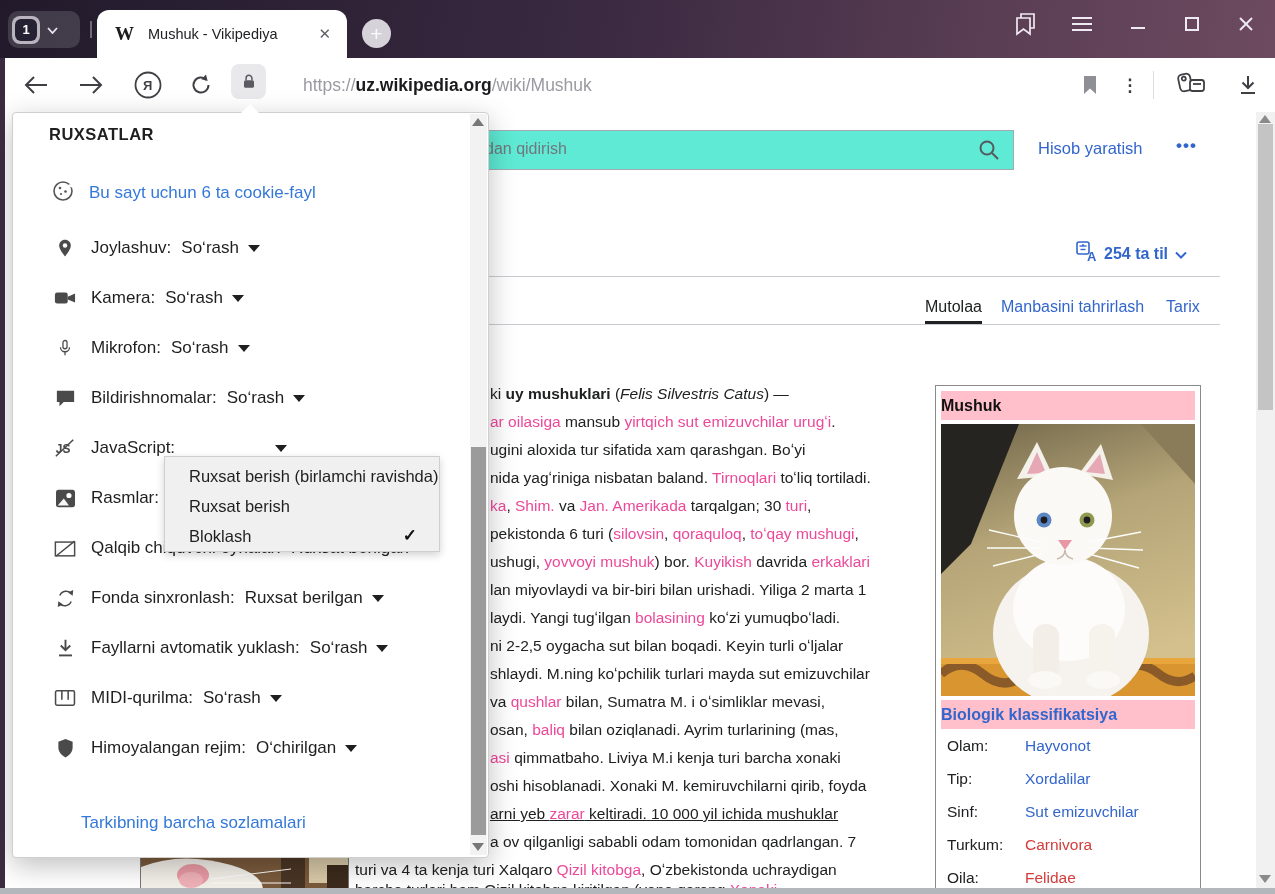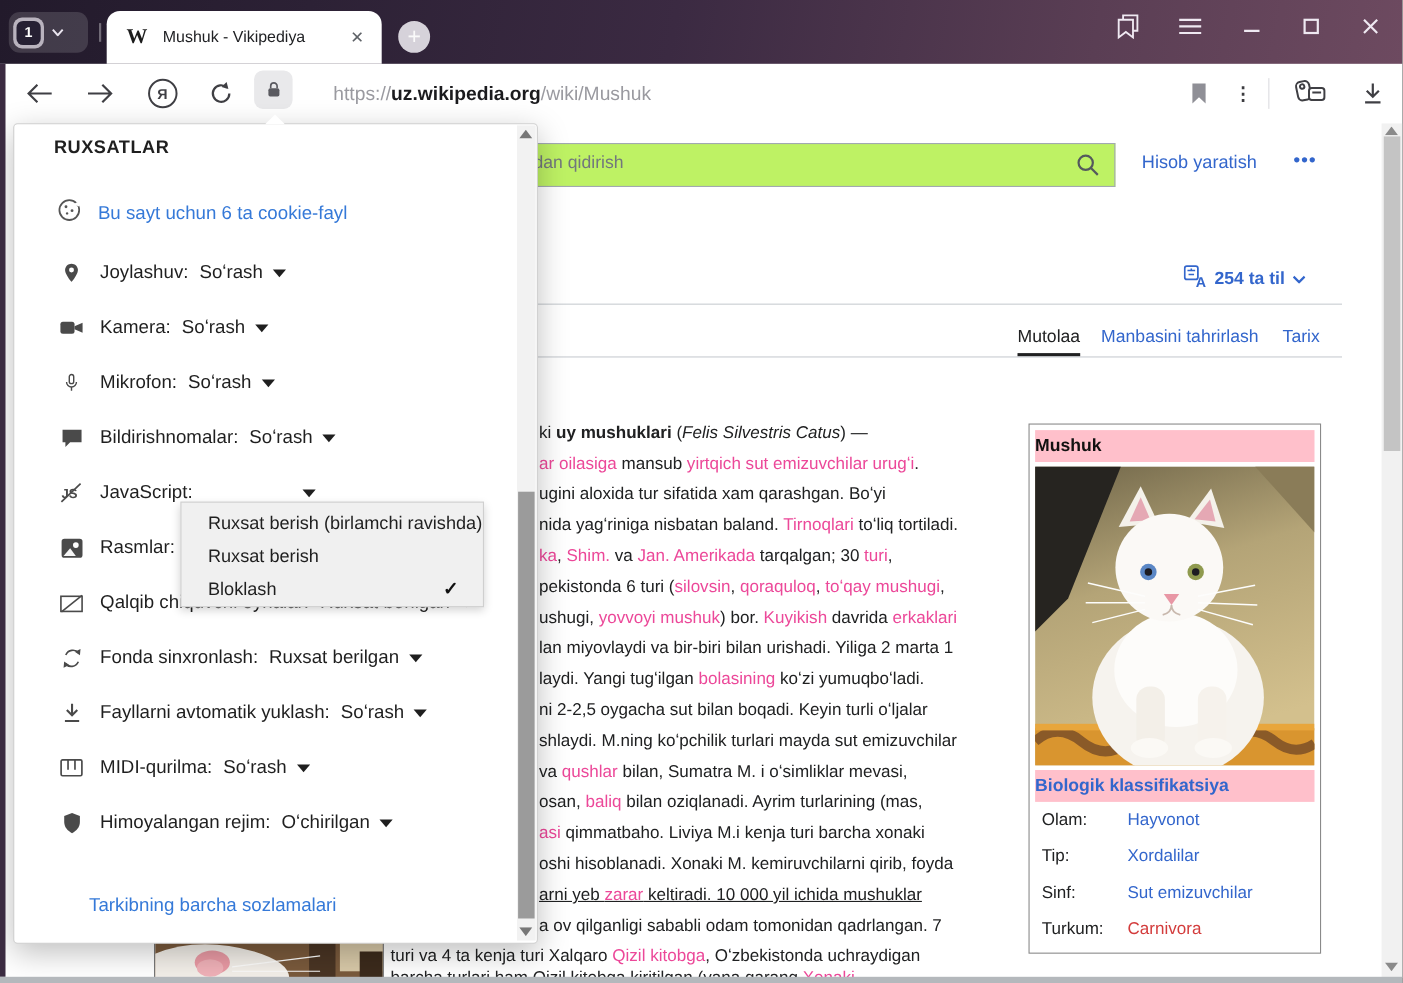--- a/index.html
+++ b/index.html
@@ -31,21 +31,21 @@
   .tico{position:absolute;top:0;height:54px;display:flex;align-items:center;justify-content:center;}
   .lockchip{position:absolute;left:231px;top:6px;width:35px;height:35px;border-radius:8px;background:#e9e9eb;
     display:flex;align-items:center;justify-content:center;}
   .urlbox{position:absolute;left:283px;top:0;height:54px;display:flex;align-items:center;font-size:17.5px;white-space:nowrap;margin-left:20px;}
   .url-dim{color:#9a9aa0;}
   .url-host{color:#1b1b1e;font-weight:bold;}
   .tdivider{position:absolute;left:1153px;top:13px;width:1px;height:28px;background:#dcdce0;}
 
   
   .content{position:absolute;left:0;top:112px;width:1275px;height:777px;background:#fff;overflow:hidden;}
-  .searchbox{position:absolute;left:420px;top:18px;width:592px;height:38px;border:1px solid #a2a9b1;background:#bef264;}
+  .searchbox{position:absolute;left:420px;top:18px;width:592px;height:38px;border:1px solid #a2a9b1;background:#5eead4;}
   .search-ph{position:absolute;left:64px;top:9px;font-size:16px;color:#72777d;}
   .mag{position:absolute;right:12px;top:7px;}
   .acct{position:absolute;left:1038px;top:27px;font-size:16.5px;color:#3366cc;}
   .moredots{position:absolute;left:1176px;top:24px;font-size:17px;color:#3366cc;font-weight:bold;letter-spacing:1px;}
   .langbar{position:absolute;left:1076px;top:129px;display:flex;align-items:center;color:#3366cc;}
   .langtxt{font-size:16px;font-weight:bold;margin-left:6px;}
   .rule{position:absolute;left:360px;width:860px;height:1px;background:#c8ccd1;}
   .wtab{position:absolute;top:186px;font-size:16px;white-space:nowrap;}
   .wtab.blue{color:#3366cc;}
   .wtab.black{color:#202122;}
@@ -226,20 +226,24 @@
             <span class="tv blue">Xordalilar</span>
           </div>
           <div class="taxo-row">
             <span class="tl">Sinf:</span>
             <span class="tv blue">Sut emizuvchilar</span>
           </div>
           <div class="taxo-row">
             <span class="tl">Turkum:</span>
             <span class="tv red">Carnivora</span>
           </div>
+          <div class="taxo-row">
+            <span class="tl">Oila:</span>
+            <span class="tv red">Felidae</span>
+          </div>
         </div>
     </div>
 
     <div class="catphoto">
       <svg width="207" height="40" viewBox="0 0 207 40">
         <rect width="207" height="40" fill="#7a5a3c"></rect>
         <rect x="140" y="0" width="24" height="40" fill="#4a3524"></rect>
         <rect x="168" y="0" width="39" height="26" fill="#d8c9a8"></rect>
         <rect x="186" y="8" width="21" height="32" fill="#3c2b1c"></rect>
         <path d="M0 40 L0 10 Q40 -6 90 8 Q130 20 120 40 Z" fill="#f3efe9"></path>

